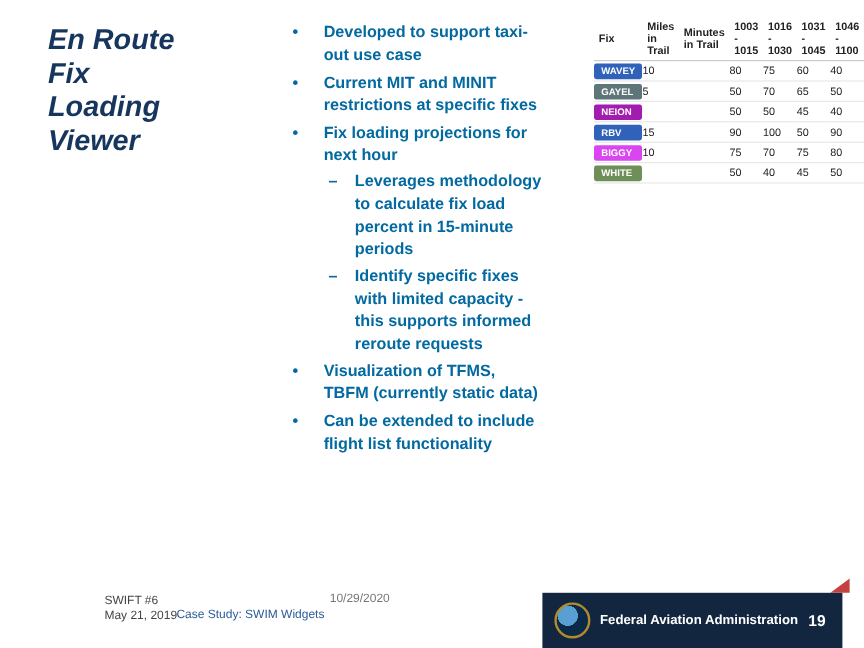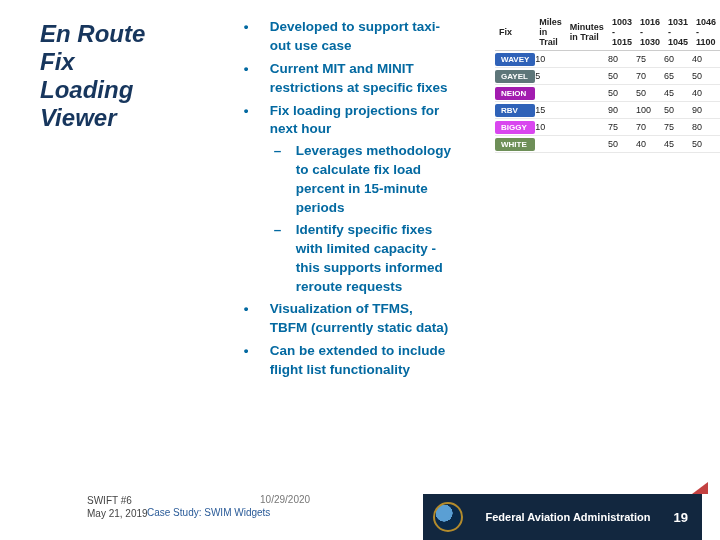--- a/index.html
+++ b/index.html
@@ -124,21 +124,21 @@
     left: 60px;
     top: 12px;
     color: #2a5b98;
     font-size: 10px;
     white-space: nowrap;
   }
   .footer-center { flex: 1; text-align: center; color: #777; }
   .footer-right {
     display: flex;
     align-items: center;
-    gap: 23px;
+    gap: 8px;
     background: #12273f;
     color: #fff;
     padding: 6px 14px 6px 10px;
     border-radius: 0;
     margin-right: -24px;
     height: 46px;
     min-width: 250px;
   }
   .seal {
     width: 30px; height: 30px;

